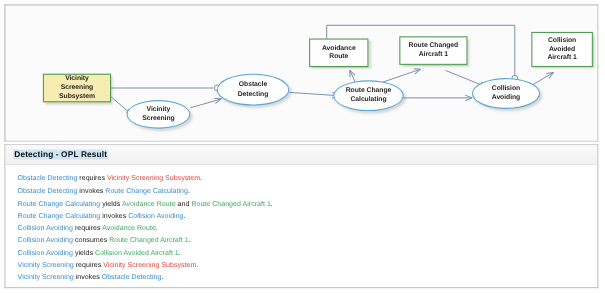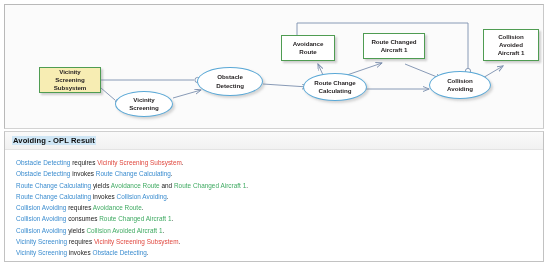--- a/index.html
+++ b/index.html
@@ -174,21 +174,21 @@
 
       <div class="node-obj" style="left:478px;top:24px;width:56px;height:32px;">
         <span>Collision<br>Avoided<br>Aircraft 1</span>
       </div>
 
     </div>
   </div>
 
   <div class="results">
     <div class="results-header"></div>
-    <div class="results-title">Avoiding - OPL Result</div>
+    <div class="results-title">Detecting - OPL Result</div>
 
     <div class="opl-list" id="opl-list">
         <div class="opl-line"><span class="t-proc">Obstacle Detecting</span><span class="t-rel"> requires </span><span class="t-sys">Vicinity Screening Subsystem</span><span class="t-rel">.</span></div>
         <div class="opl-line"><span class="t-proc">Obstacle Detecting</span><span class="t-rel"> invokes </span><span class="t-proc">Route Change Calculating</span><span class="t-rel">.</span></div>
         <div class="opl-line"><span class="t-proc">Route Change Calculating</span><span class="t-rel"> yields </span><span class="t-obj">Avoidance Route</span><span class="t-rel"> and </span><span class="t-obj">Route Changed Aircraft 1</span><span class="t-rel">.</span></div>
         <div class="opl-line"><span class="t-proc">Route Change Calculating</span><span class="t-rel"> invokes </span><span class="t-proc">Collision Avoiding</span><span class="t-rel">.</span></div>
         <div class="opl-line"><span class="t-proc">Collision Avoiding</span><span class="t-rel"> requires </span><span class="t-obj">Avoidance Route</span><span class="t-rel">.</span></div>
         <div class="opl-line"><span class="t-proc">Collision Avoiding</span><span class="t-rel"> consumes </span><span class="t-obj">Route Changed Aircraft 1</span><span class="t-rel">.</span></div>
         <div class="opl-line"><span class="t-proc">Collision Avoiding</span><span class="t-rel"> yields </span><span class="t-obj">Collision Avoided Aircraft 1</span><span class="t-rel">.</span></div>
         <div class="opl-line"><span class="t-proc">Vicinity Screening</span><span class="t-rel"> requires </span><span class="t-sys">Vicinity Screening Subsystem</span><span class="t-rel">.</span></div>

